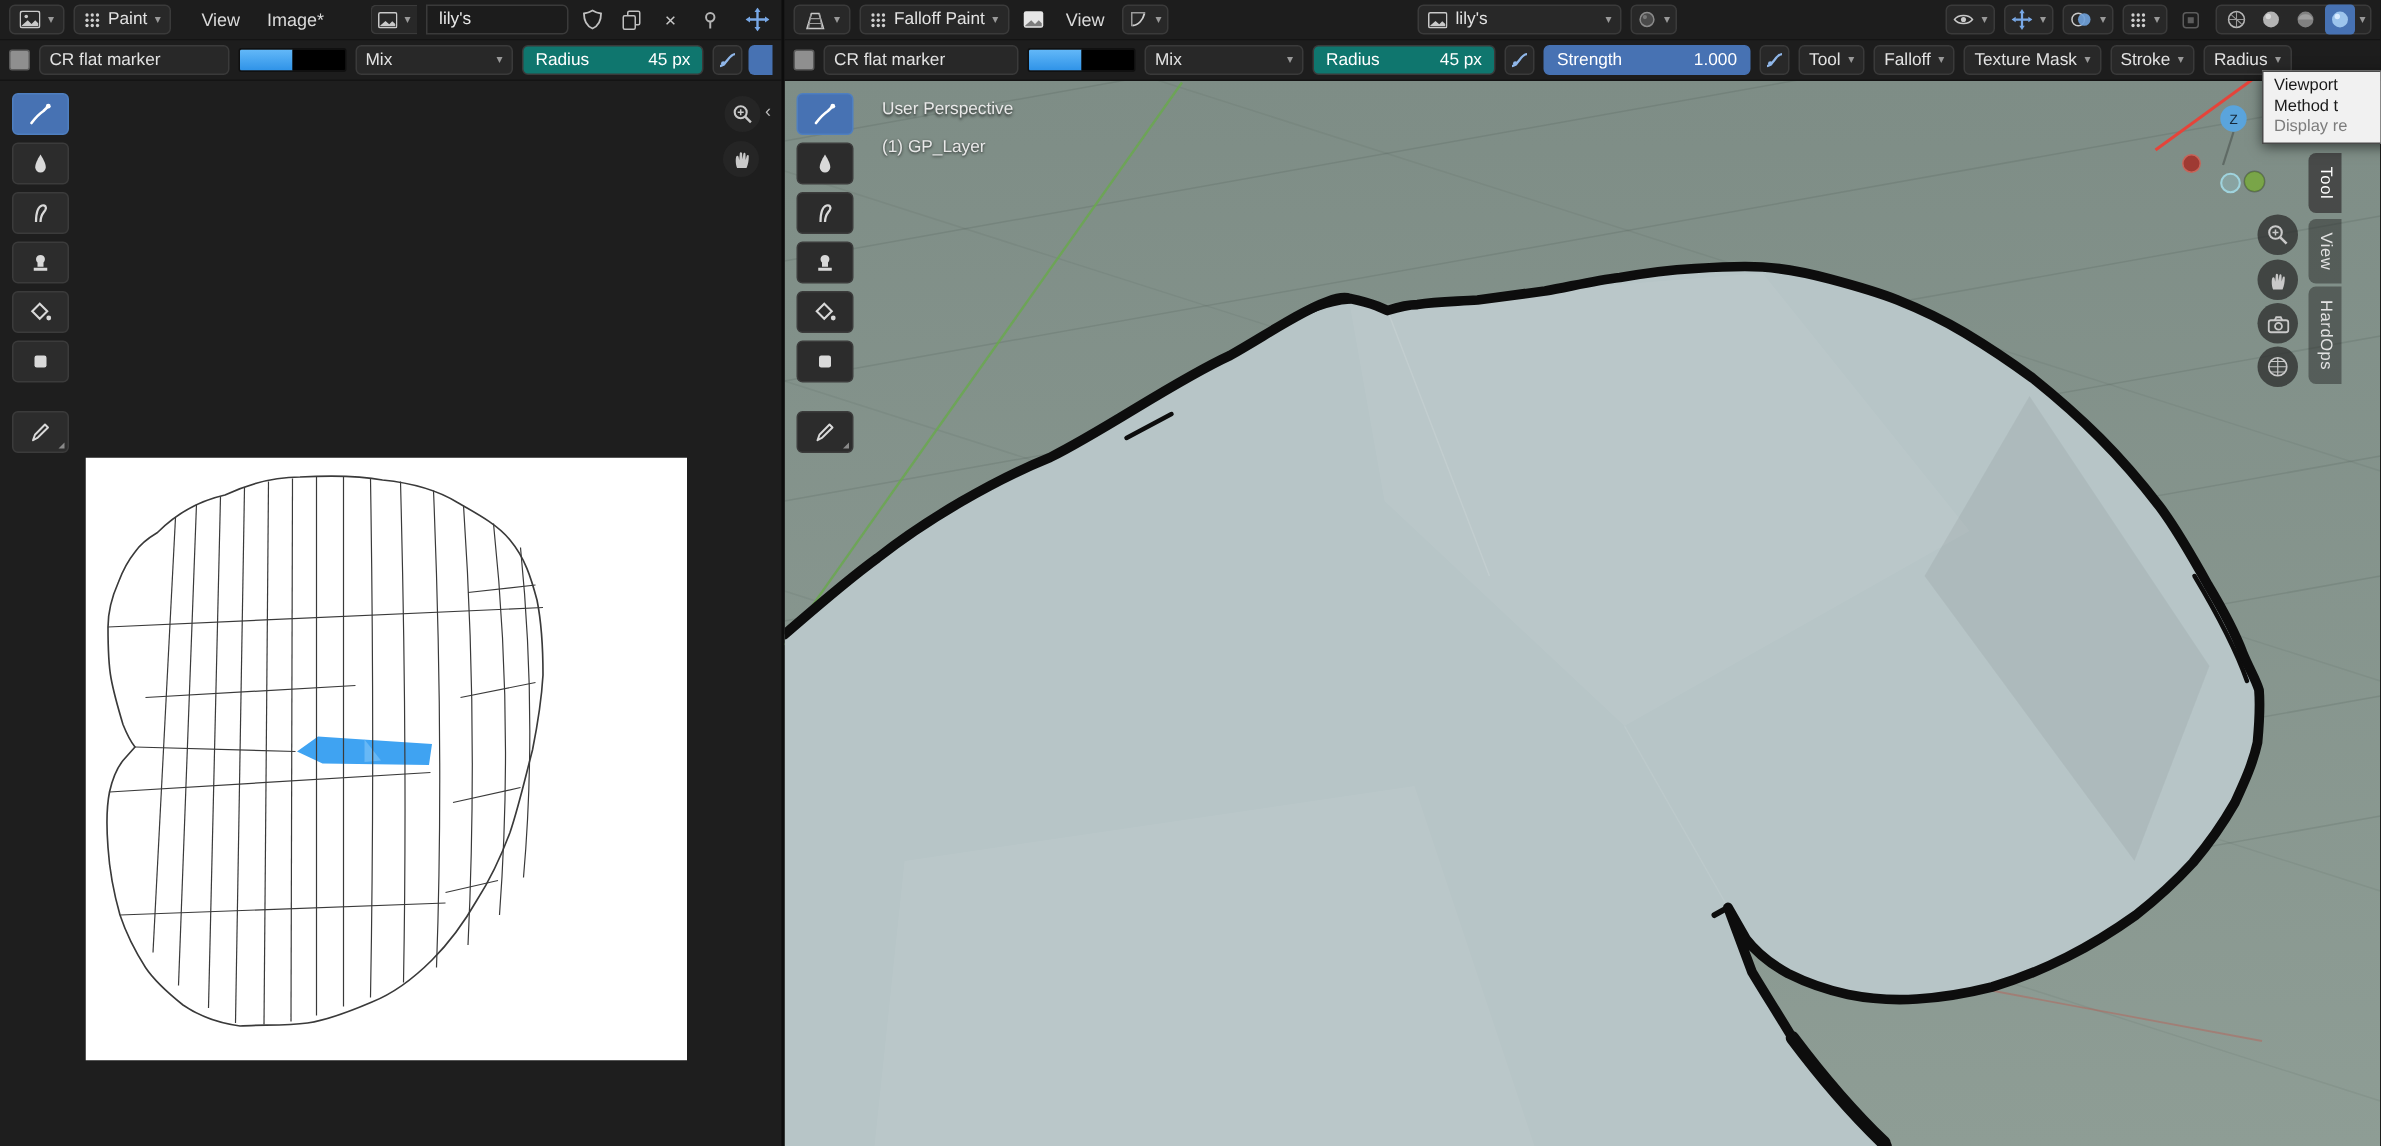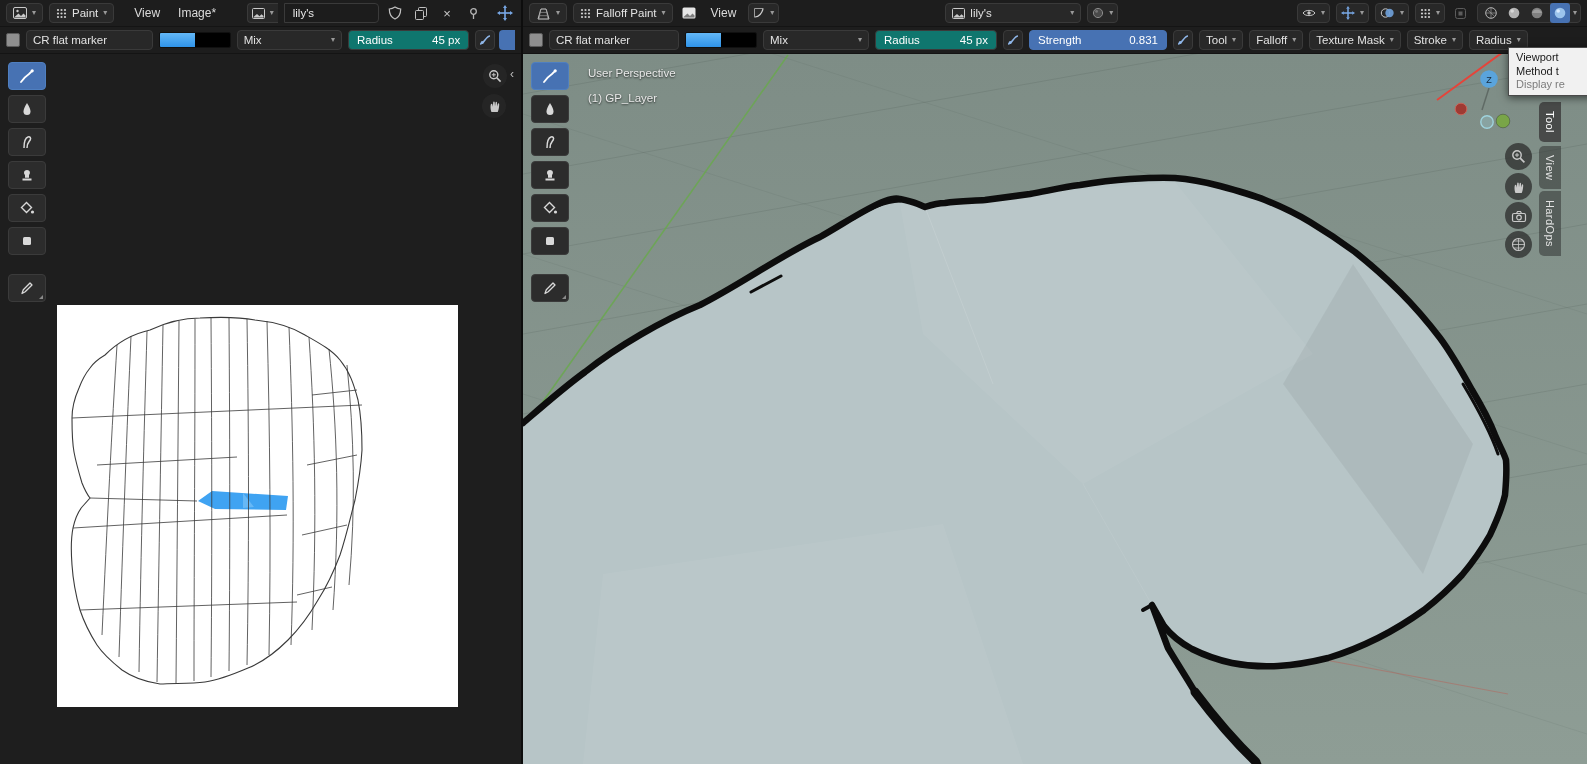--- a/index.html
+++ b/index.html
@@ -429,21 +429,21 @@
       <span>45 px</span>
     </div>
     <div class="presstog">
       <svg width="14" height="14">
           <path d="M2,11 C6,11 8,3 12,3" stroke="#8fb6e8" fill="none" stroke-width="1.5"></path>
           <circle cx="4.2" cy="9.4" r="1.5" fill="#8fb6e8"></circle>
         </svg>
     </div>
     <div class="slider blue" style="width:138px">
       <span>Strength</span>
-      <span>0.831</span>
+      <span>1.000</span>
     </div>
     <div class="presstog">
       <svg width="14" height="14">
           <path d="M2,11 C6,11 8,3 12,3" stroke="#8fb6e8" fill="none" stroke-width="1.5"></path>
           <circle cx="4.2" cy="9.4" r="1.5" fill="#8fb6e8"></circle>
         </svg>
     </div>
     <div class="wbtn">
       <span>Tool</span>
       <span class="caret">▾</span>

